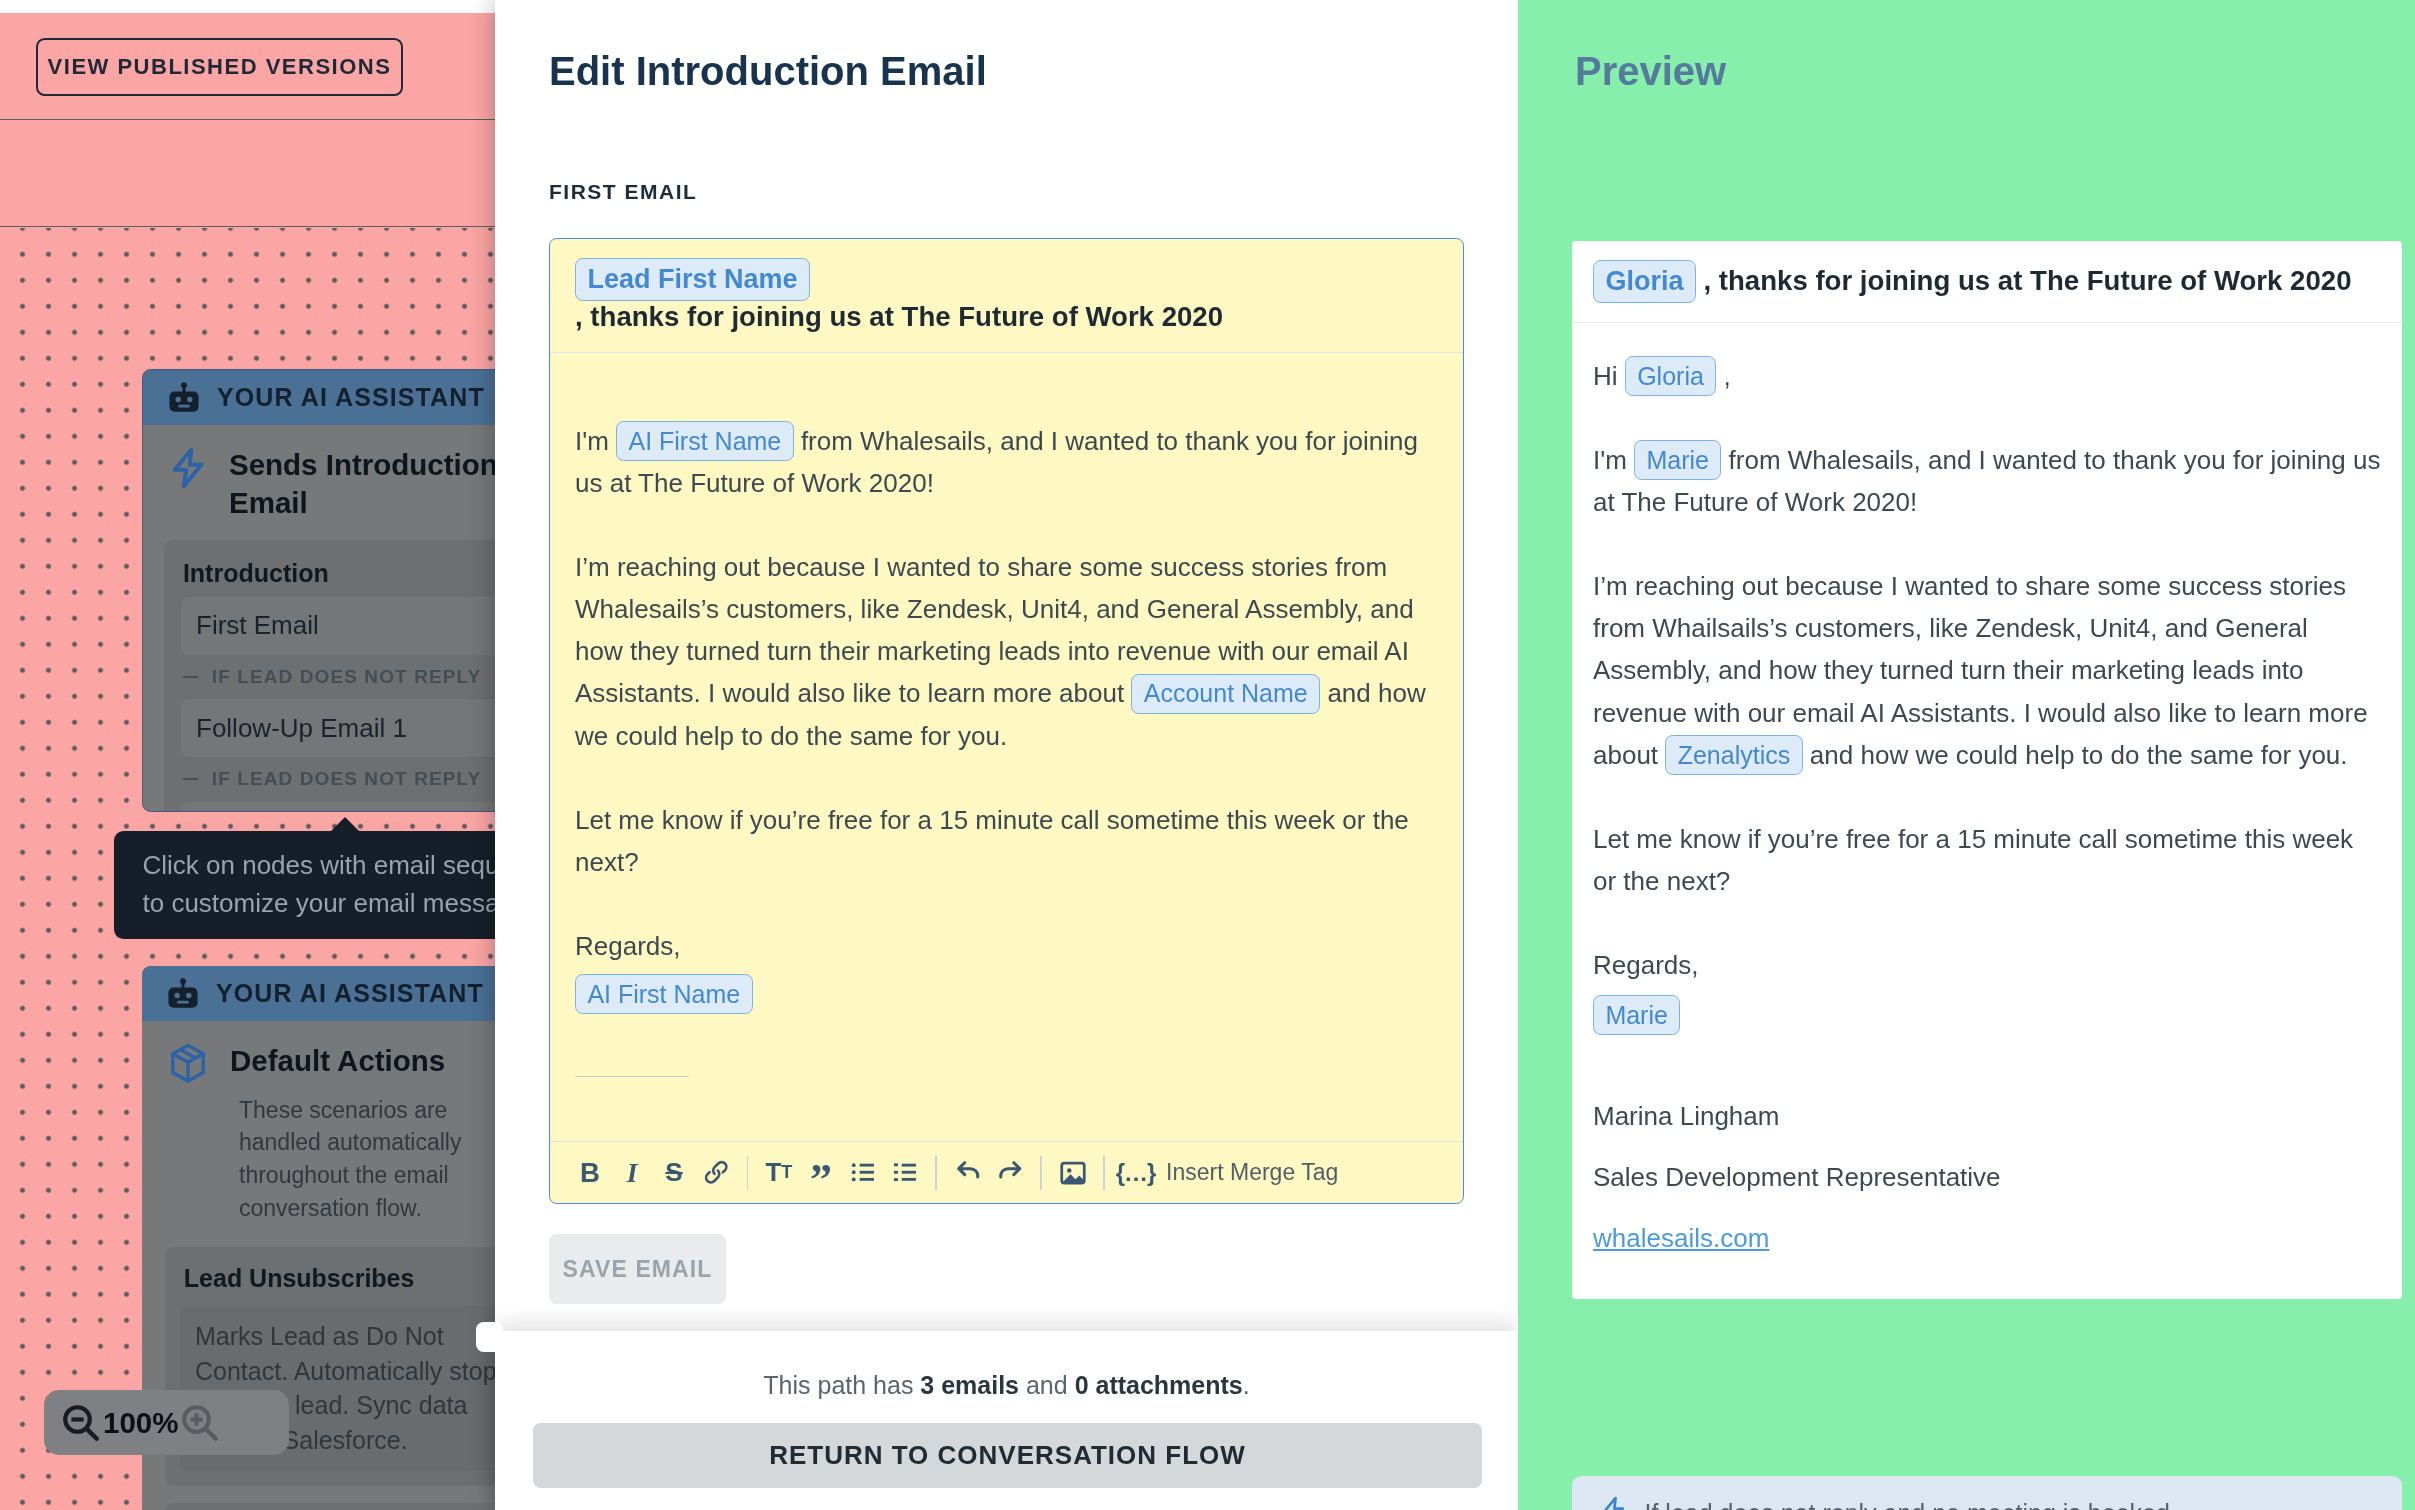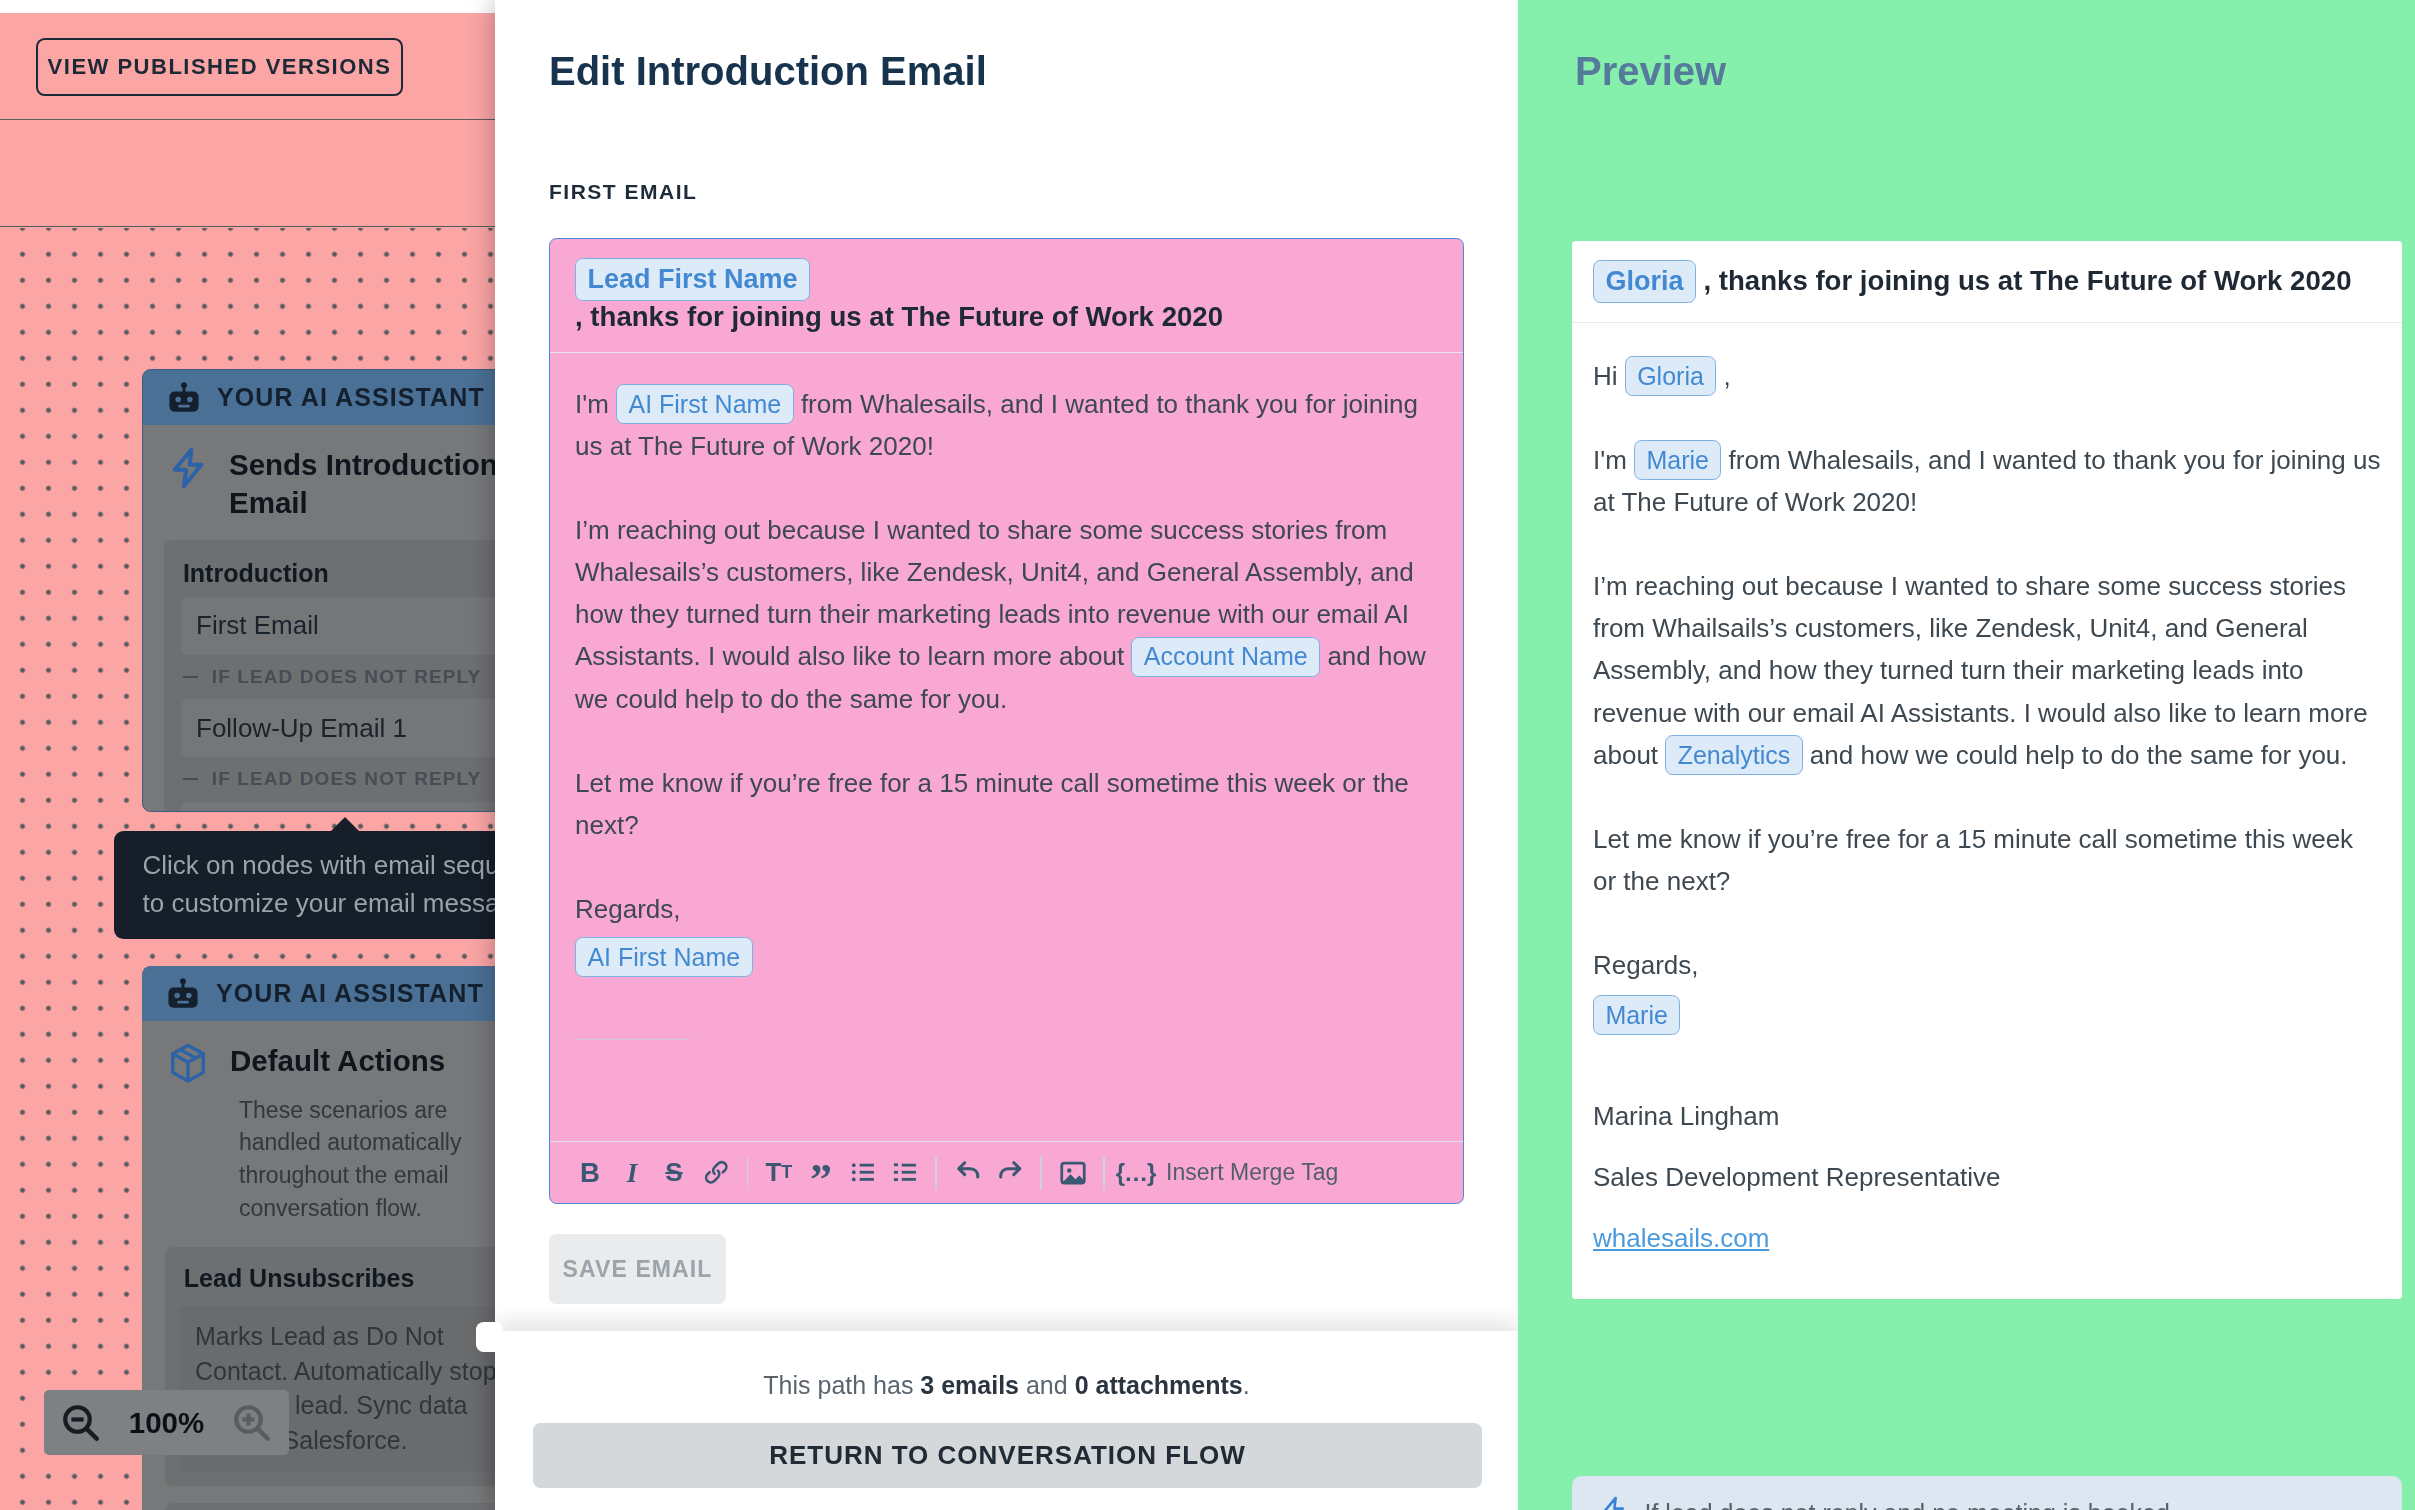--- a/index.html
+++ b/index.html
@@ -33,32 +33,32 @@
     color:#99a3ac; font-size:26px; line-height:1.45; display:flex; flex-direction:column; justify-content:center; padding:0 28.5px; }
   .tooltip::before { content:""; position:absolute; top:-14.3px; left:215px; border-left:16px solid transparent; border-right:16px solid transparent; border-bottom:16px solid #151e29; }
   .tooltip div { white-space:nowrap; overflow:hidden; }
 
   .card2 { left:133px; top:953px; width:409px; height:557px; }
   .da-desc { padding:0 25px 5.7px 97px; font-size:23px; line-height:1.42; color:#31383f; margin-top:-1.9px; }
   .sub-card { margin:17px 23px 0 23px; background:#6d6f71; border-radius:8.6px; padding:15px; }
   .sub-title { font-size:25px; font-weight:bold; color:#101820; padding:1.9px 0 0 3.8px; }
   .sub-desc { margin-top:13.3px; background:#696b6d; border-radius:6.7px; padding:13.3px 15px; font-size:25px; line-height:1.38; color:#2f363c; }
 
-  .zoombar { position:absolute; left:44px; top:1377px; width:245px; height:65px; background:#7e8083; border-radius:5px;
-    display:flex; align-items:center; justify-content:space-between; padding:0 15px; z-index:6; }
+  .zoombar { position:absolute; left:44px; top:1377px; width:245px; height:65px; background:#7e8083; border-radius:15px;
+    display:flex; align-items:center; justify-content:flex-start; padding:0 15px; z-index:6; }
   .zoom-pct { font-size:29.5px; font-weight:bold; color:#0c1016; }
   .zoombtn { width:44px; height:44px; display:flex; align-items:center; justify-content:center; cursor:pointer; background:transparent; border:none; }
 
   
   .center-panel { position:absolute; left:495px; top:0; width:1023px; height:1510px; background:#fff; box-shadow:0 0 25px rgba(0,0,0,0.3); }
   .center-scroll { position:absolute; left:0; top:0; right:0; bottom:179px; overflow:hidden; padding:0 54px; }
   .edit-title { margin-top:49px; font-size:40px; font-weight:bold; color:#17334e; }
   .section-label { margin-top:86px; font-size:21px; font-weight:bold; letter-spacing:1.5px; color:#1e2b39; }
 
-  .editor-box { margin-top:34px; border:1.9px solid #4a8bd8; border-radius:7.6px; height:966px; display:flex; flex-direction:column; background:#f9a8d4; }
+  .editor-box { margin-top:34px; border:1.9px solid #4a8bd8; border-radius:7.6px; height:966px; display:flex; flex-direction:column; background:#fef9c3;gap:37px; }
   .subject-row { padding:19px 25px; font-size:27.6px; font-weight:bold; color:#1f2933; border-bottom:1.9px solid #e4e7ea; display:flex; align-items:center; flex-wrap:wrap; }
   .chip { display:inline-block; border:1.9px solid #7fb0e2; background:#ddebf9; color:#4389d2; border-radius:7.6px; padding:2.9px 11.4px; line-height:1.3; }
   .subject-row .chip { font-weight:bold; font-size:27px; margin-right:1.9px; }
   .email-body { flex:1; padding:30px 25px 0 25px; font-size:26px; color:#3e4850; line-height:1.62; overflow:hidden; }
   .email-body p { margin:0 0 42px 0; }
   .email-body .chip { font-weight:normal; font-size:25px; }
   .closing-line { margin-bottom:5.7px !important; }
   .sig-rule { width:114px; border:none; border-top:1.9px solid #c9ced3; margin:61px 0 0 0; }
   .toolbar { border-top:1.9px solid #dfe3e6; padding:11.4px 19px; display:flex; align-items:center; }
   .tb-btn { min-width:42px; height:38px; display:flex; align-items:center; justify-content:center; color:#3b5873; cursor:pointer; background:transparent; border:none; font-family:"Liberation Sans",sans-serif; }

